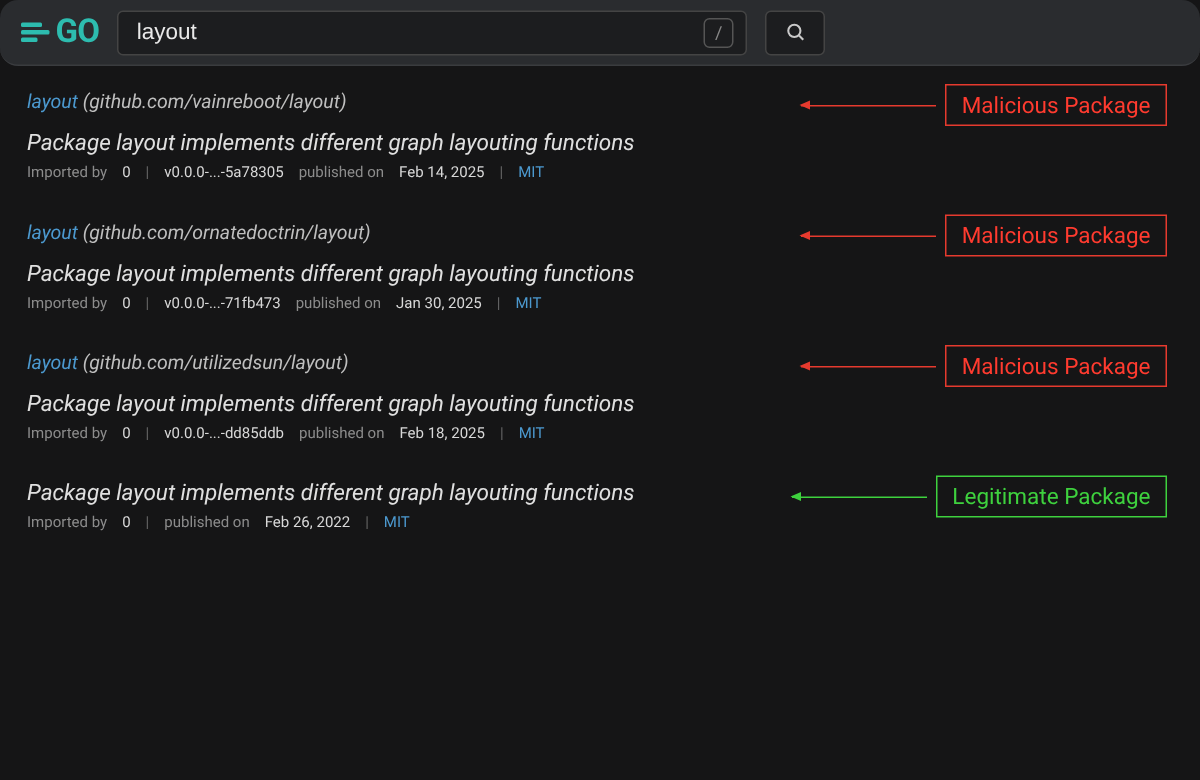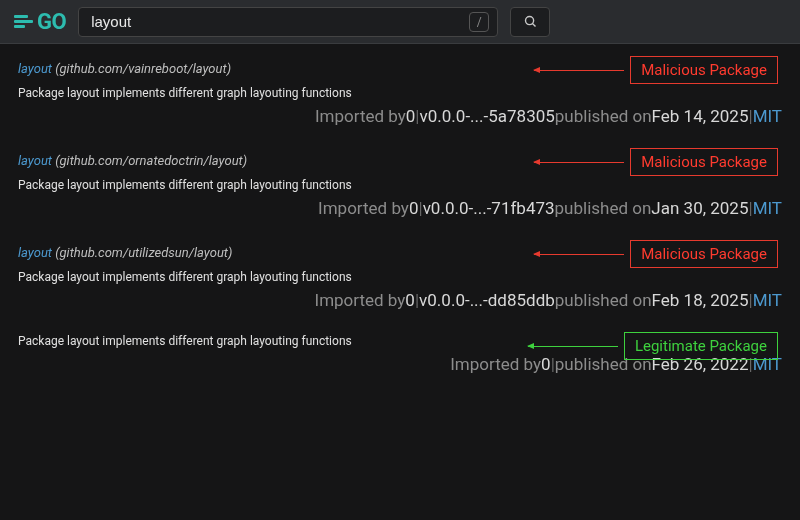--- a/index.html
+++ b/index.html
@@ -13,20 +13,21 @@
       position: relative;
     }
     .header-bar {
       height: 44px;
       background: #2a2c2f;
       border-bottom: 1px solid #3a3c3f;
       display: flex;
       align-items: center;
       padding: 0 14px;
       gap: 12px;
+      border-radius: 12px;
     }
     .go-logo {
       display: flex;
       align-items: center;
       color: #2dbcaf;
       font-weight: 700;
       font-size: 22px;
       letter-spacing: -0.5px;
       gap: 2px;
     }
@@ -98,29 +99,30 @@
     .title-line {
       font-size: 13px;
       line-height: 22px;
       margin-bottom: 6px;
       font-style: italic;
     }
     .pkg-name { color: #4c99cf; }
     .pkg-path { color: #bfbfbf; }
     .desc {
       color: #e0e0e0;
-      font-size: 12px;
+      font-size: 15px;
       margin-bottom: 6px;
+      font-style: italic;
     }
     .meta {
-      font-size: 17px;
+      font-size: 10px;
       color: #8c8c8c;
       display: flex;
       align-items: center;
-      justify-content: flex-end;
+      gap: 10px;
     }
     .meta .white { color: #d8d8d8; }
     .meta .sep { color: #666; }
     .meta .lic { color: #4c99cf; }
 
     .annotation {
       position: absolute;
       top: -2px;
       right: 4px;
       display: flex;

